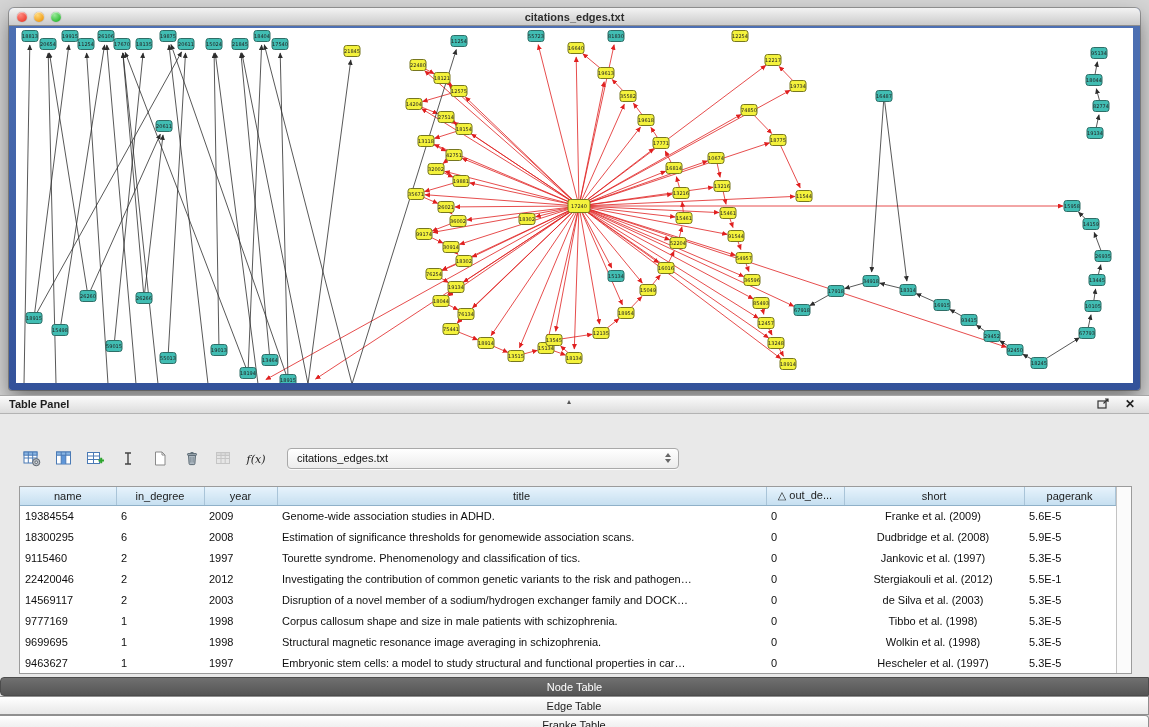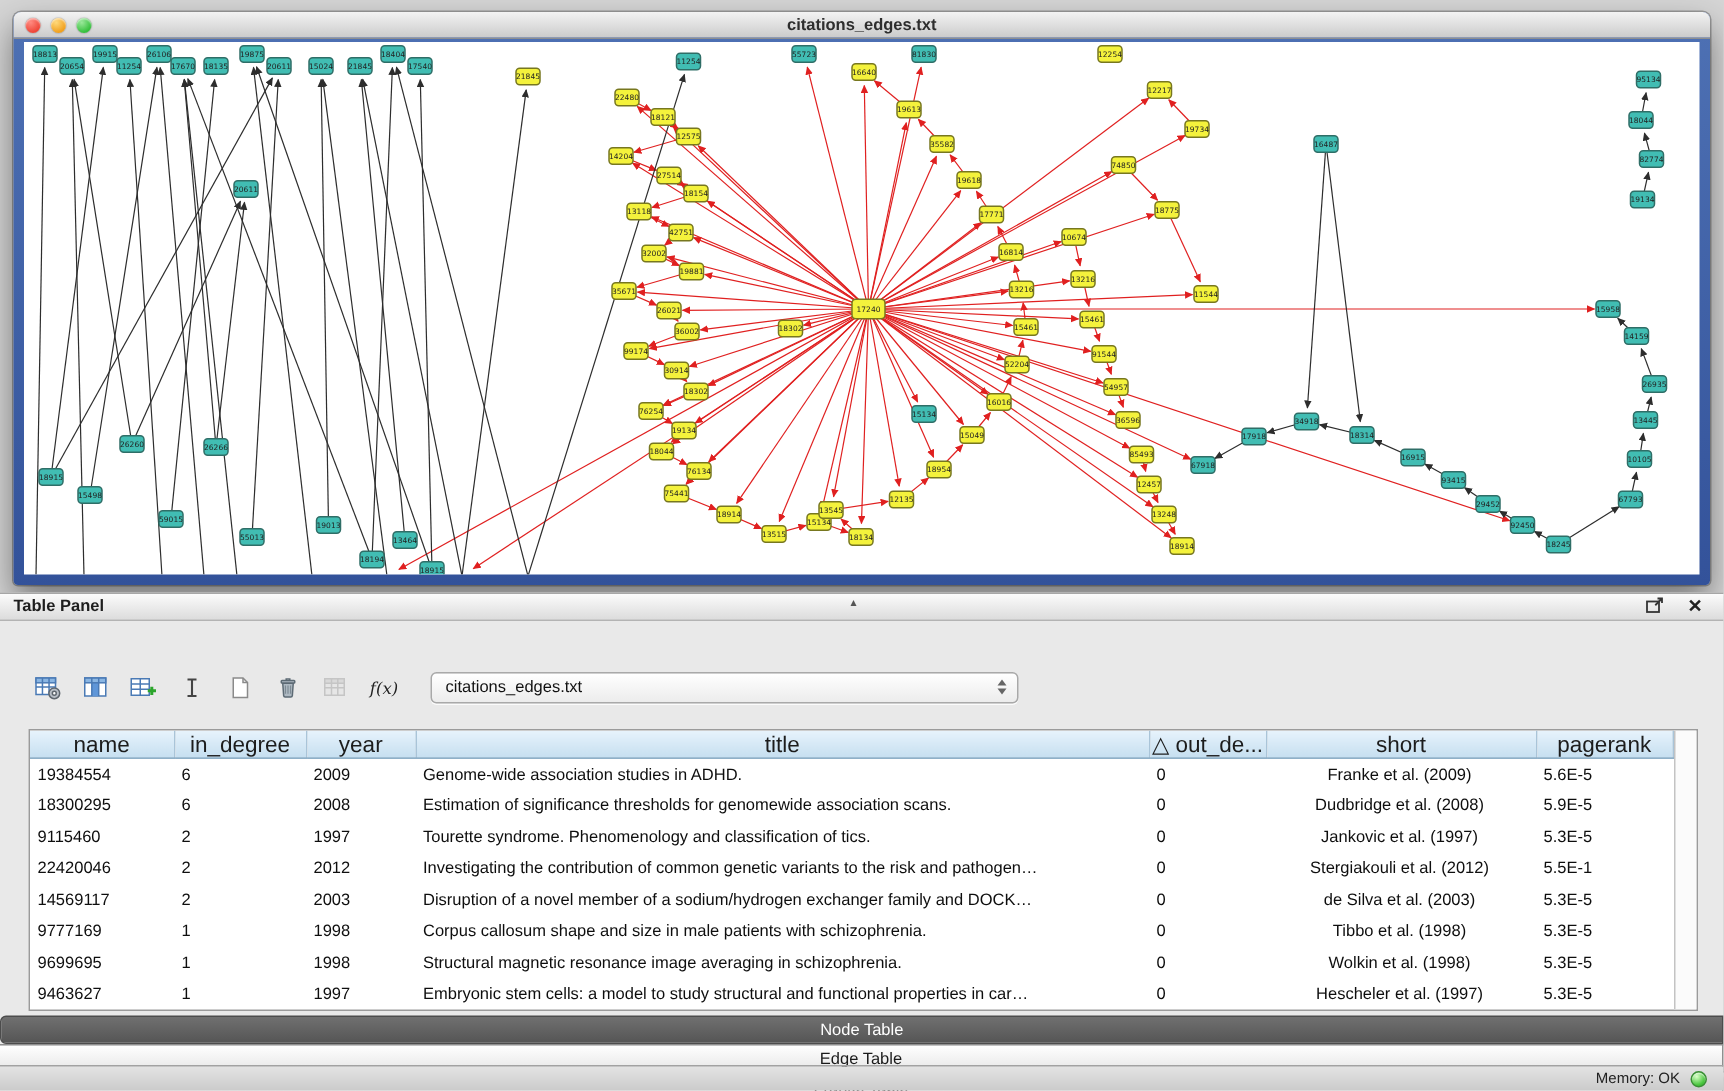--- a/index.html
+++ b/index.html
@@ -46,21 +46,21 @@
     background:linear-gradient(#ffffff,#ececec);display:flex;align-items:center;font-size:11px;color:#111;
     padding-left:9px;position:relative;box-shadow:0 1px 0 rgba(255,255,255,.8);}
   .combo-arrows{position:absolute;right:7px;top:4px;display:flex;flex-direction:column;gap:2px;}
   .combo-arrows .up{width:0;height:0;border-left:3.5px solid transparent;border-right:3.5px solid transparent;border-bottom:4px solid #666;}
   .combo-arrows .down{width:0;height:0;border-left:3.5px solid transparent;border-right:3.5px solid transparent;border-top:4px solid #666;}
 
   .table-wrap{position:absolute;top:90px;left:19px;right:17px;height:188px;background:#fff;
     border:1px solid #9b9b9b;display:flex;overflow:hidden;}
   table{border-collapse:collapse;table-layout:fixed;width:1095px;}
   thead th{height:18px;background:linear-gradient(#e7f3fc,#c6dff0);border-right:1px solid #a9c4d8;
-    border-bottom:1px solid #8fb0c8;font-size:15px;font-weight:normal;color:#1c1c1c;text-align:center;
+    border-bottom:1px solid #8fb0c8;font-size:11px;font-weight:normal;color:#1c1c1c;text-align:center;
     overflow:hidden;white-space:nowrap;}
   tbody td{height:16px;line-height:16px;font-size:11px;color:#0e0e0e;padding:0 2px 0 5px;
     white-space:nowrap;overflow:hidden;}
   tbody td:nth-child(6){text-align:center;padding-left:0;}
   .scroll-strip{flex:1;border-left:1px solid #c3c3c3;background:#fbfbfb;}
 
   .tabs{position:absolute;top:281px;left:0;right:0;display:flex;justify-content:center;flex-direction:column;}
   .tab{height:19px;padding:0 14px;font-size:11px;font-family:inherit;border:1px solid #8f8f8f;
     background:linear-gradient(#ffffff,#e7e7e7);color:#1a1a1a;border-left-width:0;cursor:default;}
   .tab:first-child{border-radius:4px 0 0 4px;border-left-width:1px;}
@@ -872,17 +872,13 @@
       <div class="scroll-strip"></div>
     </div>
 
     <div class="tabs" id="tabs">
         <button class="tab active">Node Table</button>
         <button class="tab">Edge Table</button>
         <button class="tab">Franke Table</button>
       </div>
   </div>
 
-  <div class="statusbar">
-    <span class="memory">Memory: OK</span>
-    <span class="mem-dot"></span>
-  </div>
 </div>
 
 </body></html>

